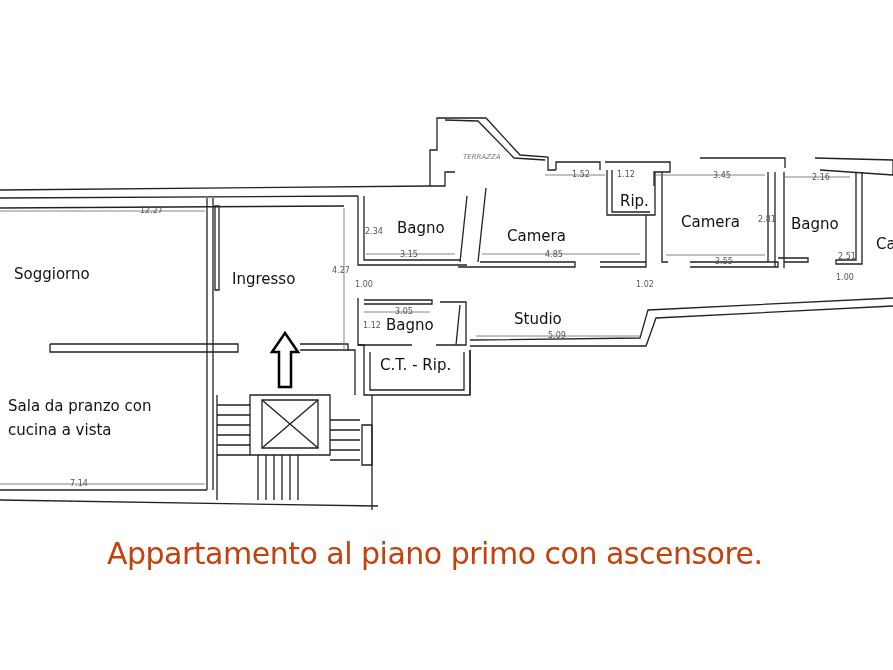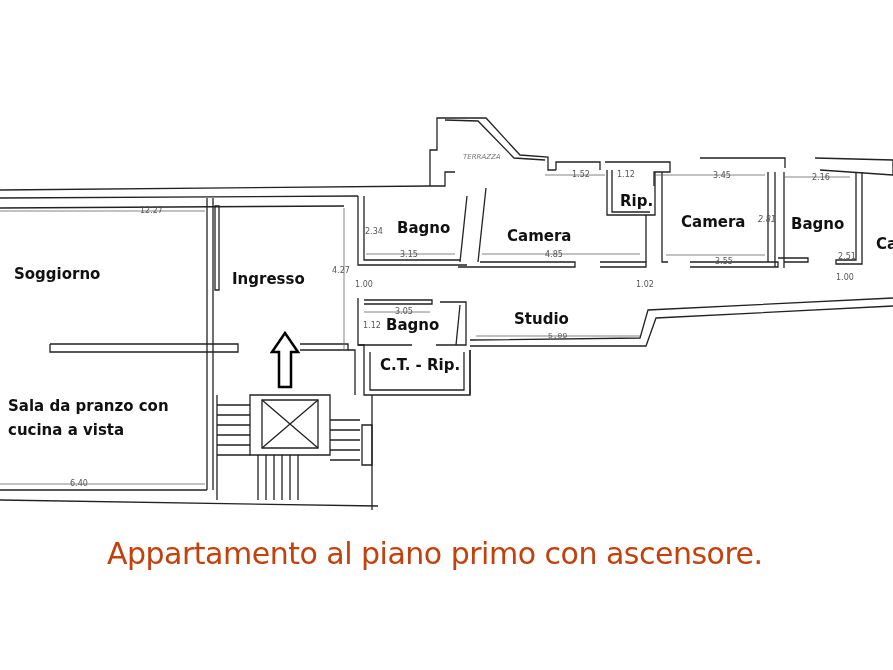--- a/index.html
+++ b/index.html
@@ -1,18 +1,18 @@
 <!DOCTYPE html>
 <html><head>
 <meta charset="utf-8">
 <style>
   html,body{margin:0;padding:0;background:#ffffff;}
   body{width:893px;height:670px;position:relative;overflow:hidden;font-family:"DejaVu Sans","Liberation Sans",sans-serif;}
   svg.plan{position:absolute;left:0;top:0;width:893px;height:670px;}
-  .room{position:absolute;color:#111;font-size:15px;white-space:nowrap;font-weight:bold;}
+  .room{position:absolute;color:#111;font-size:15px;white-space:nowrap;}
   .dim{position:absolute;color:#555;font-size:8px;white-space:nowrap;letter-spacing:0;}
   .caption{position:absolute;left:107px;top:536px;font-size:30px;color:#c2410c;white-space:nowrap;letter-spacing:-0.5px;font-family:"DejaVu Sans",sans-serif;}
   .terr{position:absolute;font-size:7px;color:#777;font-style:italic;}
 </style>
 </head>
 <body>
 
 <svg class="plan" viewBox="0 0 893 670" xmlns="http://www.w3.org/2000/svg">
   <g stroke="#222" fill="none" stroke-width="1.3">
 
@@ -122,23 +122,23 @@
 <div class="dim" style="left:140px;top:206px;">12.27</div>
 <div class="dim" style="left:332px;top:266px;">4.27</div>
 <div class="dim" style="left:365px;top:227px;">2.34</div>
 <div class="dim" style="left:400px;top:250px;">3.15</div>
 <div class="dim" style="left:545px;top:250px;">4.85</div>
 <div class="dim" style="left:355px;top:280px;">1.00</div>
 <div class="dim" style="left:636px;top:280px;">1.02</div>
 <div class="dim" style="left:572px;top:170px;">1.52</div>
 <div class="dim" style="left:617px;top:170px;">1.12</div>
 <div class="dim" style="left:713px;top:171px;">3.45</div>
-<div class="dim" style="left:758px;top:215px;font-style:italic;">2.81</div>
+<div class="dim" style="left:758px;top:215px;">2.81</div>
 <div class="dim" style="left:715px;top:245px;margin-top:12px;">3.55</div>
 <div class="dim" style="left:812px;top:173px;">2.16</div>
 <div class="dim" style="left:838px;top:220px;margin-top:32px;">2.51</div>
 <div class="dim" style="left:836px;top:273px;">1.00</div>
 <div class="dim" style="left:395px;top:307px;">3.05</div>
 <div class="dim" style="left:363px;top:321px;">1.12</div>
-<div class="dim" style="left:548px;top:331px;font-family:Liberation Mono, monospace;">5.09</div>
-<div class="dim" style="left:70px;top:479px;">6.40</div>
+<div class="dim" style="left:548px;top:331px;">5.09</div>
+<div class="dim" style="left:70px;top:479px;">7.14</div>
 
 <div class="caption">Appartamento al piano primo con ascensore.</div>
 
 </body></html>

